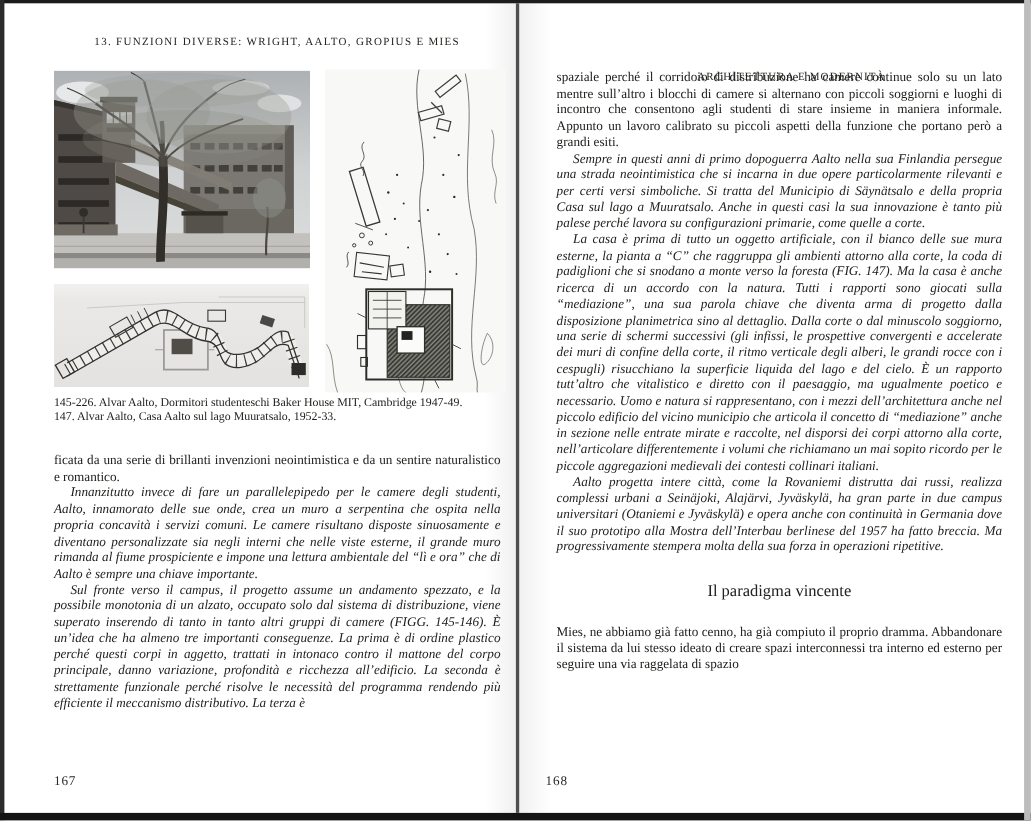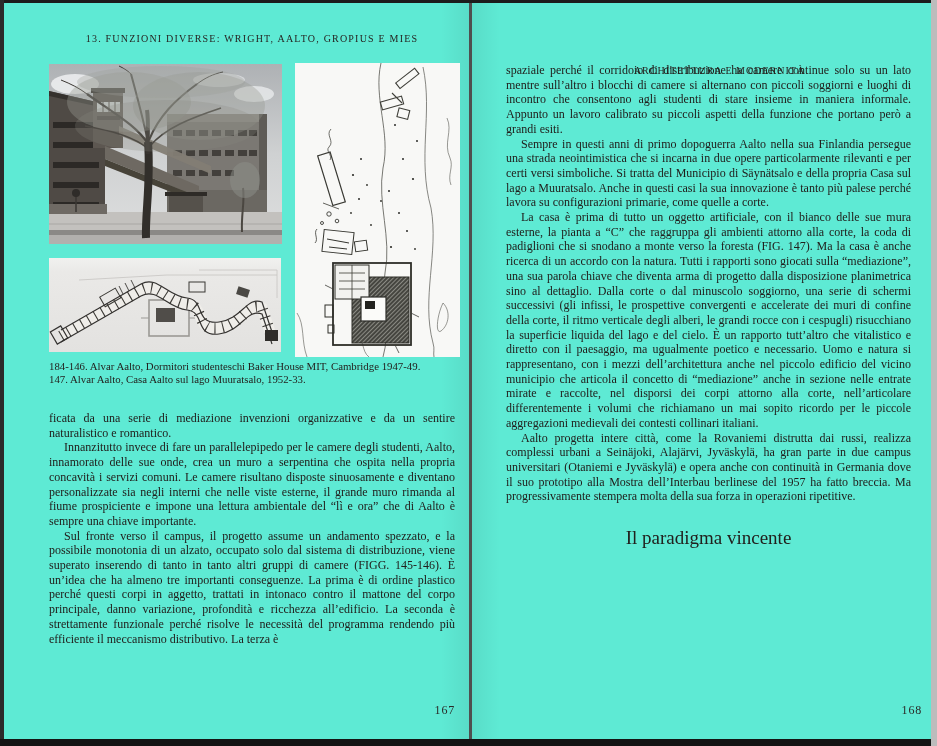--- a/index.html
+++ b/index.html
@@ -1,18 +1,18 @@
 <!DOCTYPE html>
 <html lang="it"><head>
 <meta charset="utf-8">
 <style>
   html,body { margin:0; padding:0; background:#8f8f8f; }
   .spread {
     position:relative; width:937px; height:746px;
-    background:#5eead4; overflow:hidden;
+    background:#ffffff; overflow:hidden;
     font-family:"Liberation Serif","DejaVu Serif",serif;
     color:#1e1d1b;
   }
   
   .edge-top    { position:absolute; left:0; top:0; width:937px; height:3px; background:#1c1c1c; }
   .edge-left   { position:absolute; left:0; top:0; width:4px; height:746px; background:#2b2b2b; }
   .edge-bottom { position:absolute; left:0; top:739px; width:937px; height:7px; background:#141414; }
   .edge-right  { position:absolute; left:931px; top:0; width:6px; height:746px; background:#bcbcbc; }
   .gutter      { position:absolute; left:469px; top:3px; width:3px; height:736px; background:#4f4f4f; }
   .gutter-shade-l { position:absolute; left:441px; top:3px; width:28px; height:736px;
@@ -33,31 +33,31 @@
   .fig-siteplan  { left:295px; top:63px;  width:165px; height:294px; }
   .fig-floorplan { left:49px;  top:258px; width:232px; height:94px; }
 
   .captions { position:absolute; left:49px; top:360px; width:406px;
     font-size:10.8px; line-height:13.2px; text-align:left; color:#23221f; }
   .captions p { margin:0; }
 
   .body-col { position:absolute; width:406px; font-size:12px; line-height:14.7px;
     text-align:justify; color:#21201d; }
   .body-col p { margin:0; }
-  .body-col p.indent { text-indent:15px; }
+  .body-col p.indent { text-indent:15px;font-style:italic; }
   .col-left  { left:49px;  top:411px; }
   .col-right { left:506px; top:63px; width:405px; }
 
   .section-heading { text-align:center; text-indent:0 !important;
-    font-size:19px; color:#21201d; margin:27px 0 21px 0 !important; }
+    font-size:15px; color:#21201d; margin:27px 0 21px 0 !important; }
 
   .page-number { position:absolute; top:703px; font-size:12px; letter-spacing:0.8px;
-    text-align:right; color:#2a2927; }
+    text-align:left; color:#2a2927; }
   .page-number.left  { left:49px;  width:406px; }
-  .page-number.right { left:517px; width:405px; }
+  .page-number.right { left:496px; width:405px; }
 </style>
 </head>
 <body>
 
 <div class="spread">
 
   <div class="edge-top"></div>
   <div class="edge-left"></div>
   <div class="edge-bottom"></div>
   <div class="edge-right"></div>
@@ -252,37 +252,38 @@
       <rect x="4" y="70" width="12" height="14" fill="none" stroke="#343230" stroke-width="1.2" transform="rotate(-30 10 77)"></rect>
       <rect x="216" y="72" width="13" height="11" fill="#2e2c29"></rect>
       <rect x="52" y="34" width="18" height="11" transform="rotate(-30 61 39)" fill="none" stroke="#3a3834" stroke-width="1"></rect>
       <rect x="140" y="24" width="16" height="10" fill="none" stroke="#3a3834" stroke-width="1"></rect>
       <rect x="188" y="30" width="12" height="8" transform="rotate(18 194 34)" fill="#4a4844"></rect>
       <path d="M70,28 L74,36 M76,25 L80,33 M82,22 L86,30" stroke="#3a3834" stroke-width="0.9" fill="none"></path>
     </svg>
   </div>
 
   <div class="captions">
-    <p>184-146.  Alvar Aalto, Dormitori studenteschi Baker House MIT, Cambridge 1947-49.</p>
+    <p>145-226.  Alvar Aalto, Dormitori studenteschi Baker House MIT, Cambridge 1947-49.</p>
     <p>147.  Alvar Aalto, Casa Aalto sul lago Muuratsalo, 1952-33.</p>
   </div>
 
   <div class="body-col col-left">
-    <p>ficata da una serie di mediazione invenzioni organizzative e da un sentire naturalistico e romantico.</p>
+    <p>ficata da una serie di brillanti invenzioni neointimistica e da un sentire naturalistico e romantico.</p>
     <p class="indent">Innanzitutto invece di fare un parallelepipedo per le camere degli studenti, Aalto, innamorato delle sue onde, crea un muro a serpentina che ospita nella propria concavità i servizi comuni. Le camere risultano disposte sinuosamente e diventano personalizzate sia negli interni che nelle viste esterne, il grande muro rimanda al fiume prospiciente e impone una lettura ambientale del “lì e ora” che di Aalto è sempre una chiave importante.</p>
     <p class="indent">Sul fronte verso il campus, il progetto assume un andamento spezzato, e la possibile monotonia di un alzato, occupato solo dal sistema di distribuzione, viene superato inserendo di tanto in tanto altri gruppi di camere (FIGG. 145-146). È un’idea che ha almeno tre importanti conseguenze. La prima è di ordine plastico perché questi corpi in aggetto, trattati in intonaco contro il mattone del corpo principale, danno variazione, profondità e ricchezza all’edificio. La seconda è strettamente funzionale perché risolve le necessità del programma rendendo più efficiente il meccanismo distributivo. La terza è</p>
   </div>
 
   <div class="page-number left">167</div>
 
   <div class="running-head right">ARCHITETTURA E MODERNITÀ</div>
 
   <div class="body-col col-right">
     <p>spaziale perché il corridoio di distribuzione ha camere continue solo su un lato mentre sull’altro i blocchi di camere si alternano con piccoli soggiorni e luoghi di incontro che consentono agli studenti di stare insieme in maniera informale. Appunto un lavoro calibrato su piccoli aspetti della funzione che portano però a grandi esiti.</p>
     <p class="indent">Sempre in questi anni di primo dopoguerra Aalto nella sua Finlandia persegue una strada neointimistica che si incarna in due opere particolarmente rilevanti e per certi versi simboliche. Si tratta del Municipio di Säynätsalo e della propria Casa sul lago a Muuratsalo. Anche in questi casi la sua innovazione è tanto più palese perché lavora su configurazioni primarie, come quelle a corte.</p>
     <p class="indent">La casa è prima di tutto un oggetto artificiale, con il bianco delle sue mura esterne, la pianta a “C” che raggruppa gli ambienti attorno alla corte, la coda di padiglioni che si snodano a monte verso la foresta (FIG. 147). Ma la casa è anche ricerca di un accordo con la natura. Tutti i rapporti sono giocati sulla “mediazione”, una sua parola chiave che diventa arma di progetto dalla disposizione planimetrica sino al dettaglio. Dalla corte o dal minuscolo soggiorno, una serie di schermi successivi (gli infissi, le prospettive convergenti e accelerate dei muri di confine della corte, il ritmo verticale degli alberi, le grandi rocce con i cespugli) risucchiano la superficie liquida del lago e del cielo. È un rapporto tutt’altro che vitalistico e diretto con il paesaggio, ma ugualmente poetico e necessario. Uomo e natura si rappresentano, con i mezzi dell’architettura anche nel piccolo edificio del vicino municipio che articola il concetto di “mediazione” anche in sezione nelle entrate mirate e raccolte, nel disporsi dei corpi attorno alla corte, nell’articolare differentemente i volumi che richiamano un mai sopito ricordo per le piccole aggregazioni medievali dei contesti collinari italiani.</p>
     <p class="indent">Aalto progetta intere città, come la Rovaniemi distrutta dai russi, realizza complessi urbani a Seinäjoki, Alajärvi, Jyväskylä, ha gran parte in due campus universitari (Otaniemi e Jyväskylä) e opera anche con continuità in Germania dove il suo prototipo alla Mostra dell’Interbau berlinese del 1957 ha fatto breccia. Ma progressivamente stempera molta della sua forza in operazioni ripetitive.</p>
     <p class="section-heading">Il paradigma vincente</p>
+    <p>Mies, ne abbiamo già fatto cenno, ha già compiuto il proprio dramma. Abbandonare il sistema da lui stesso ideato di creare spazi interconnessi tra interno ed esterno per seguire una via raggelata di spazio</p>
   </div>
 
   <div class="page-number right">168</div>
 
 </div>
 
 </body></html>

